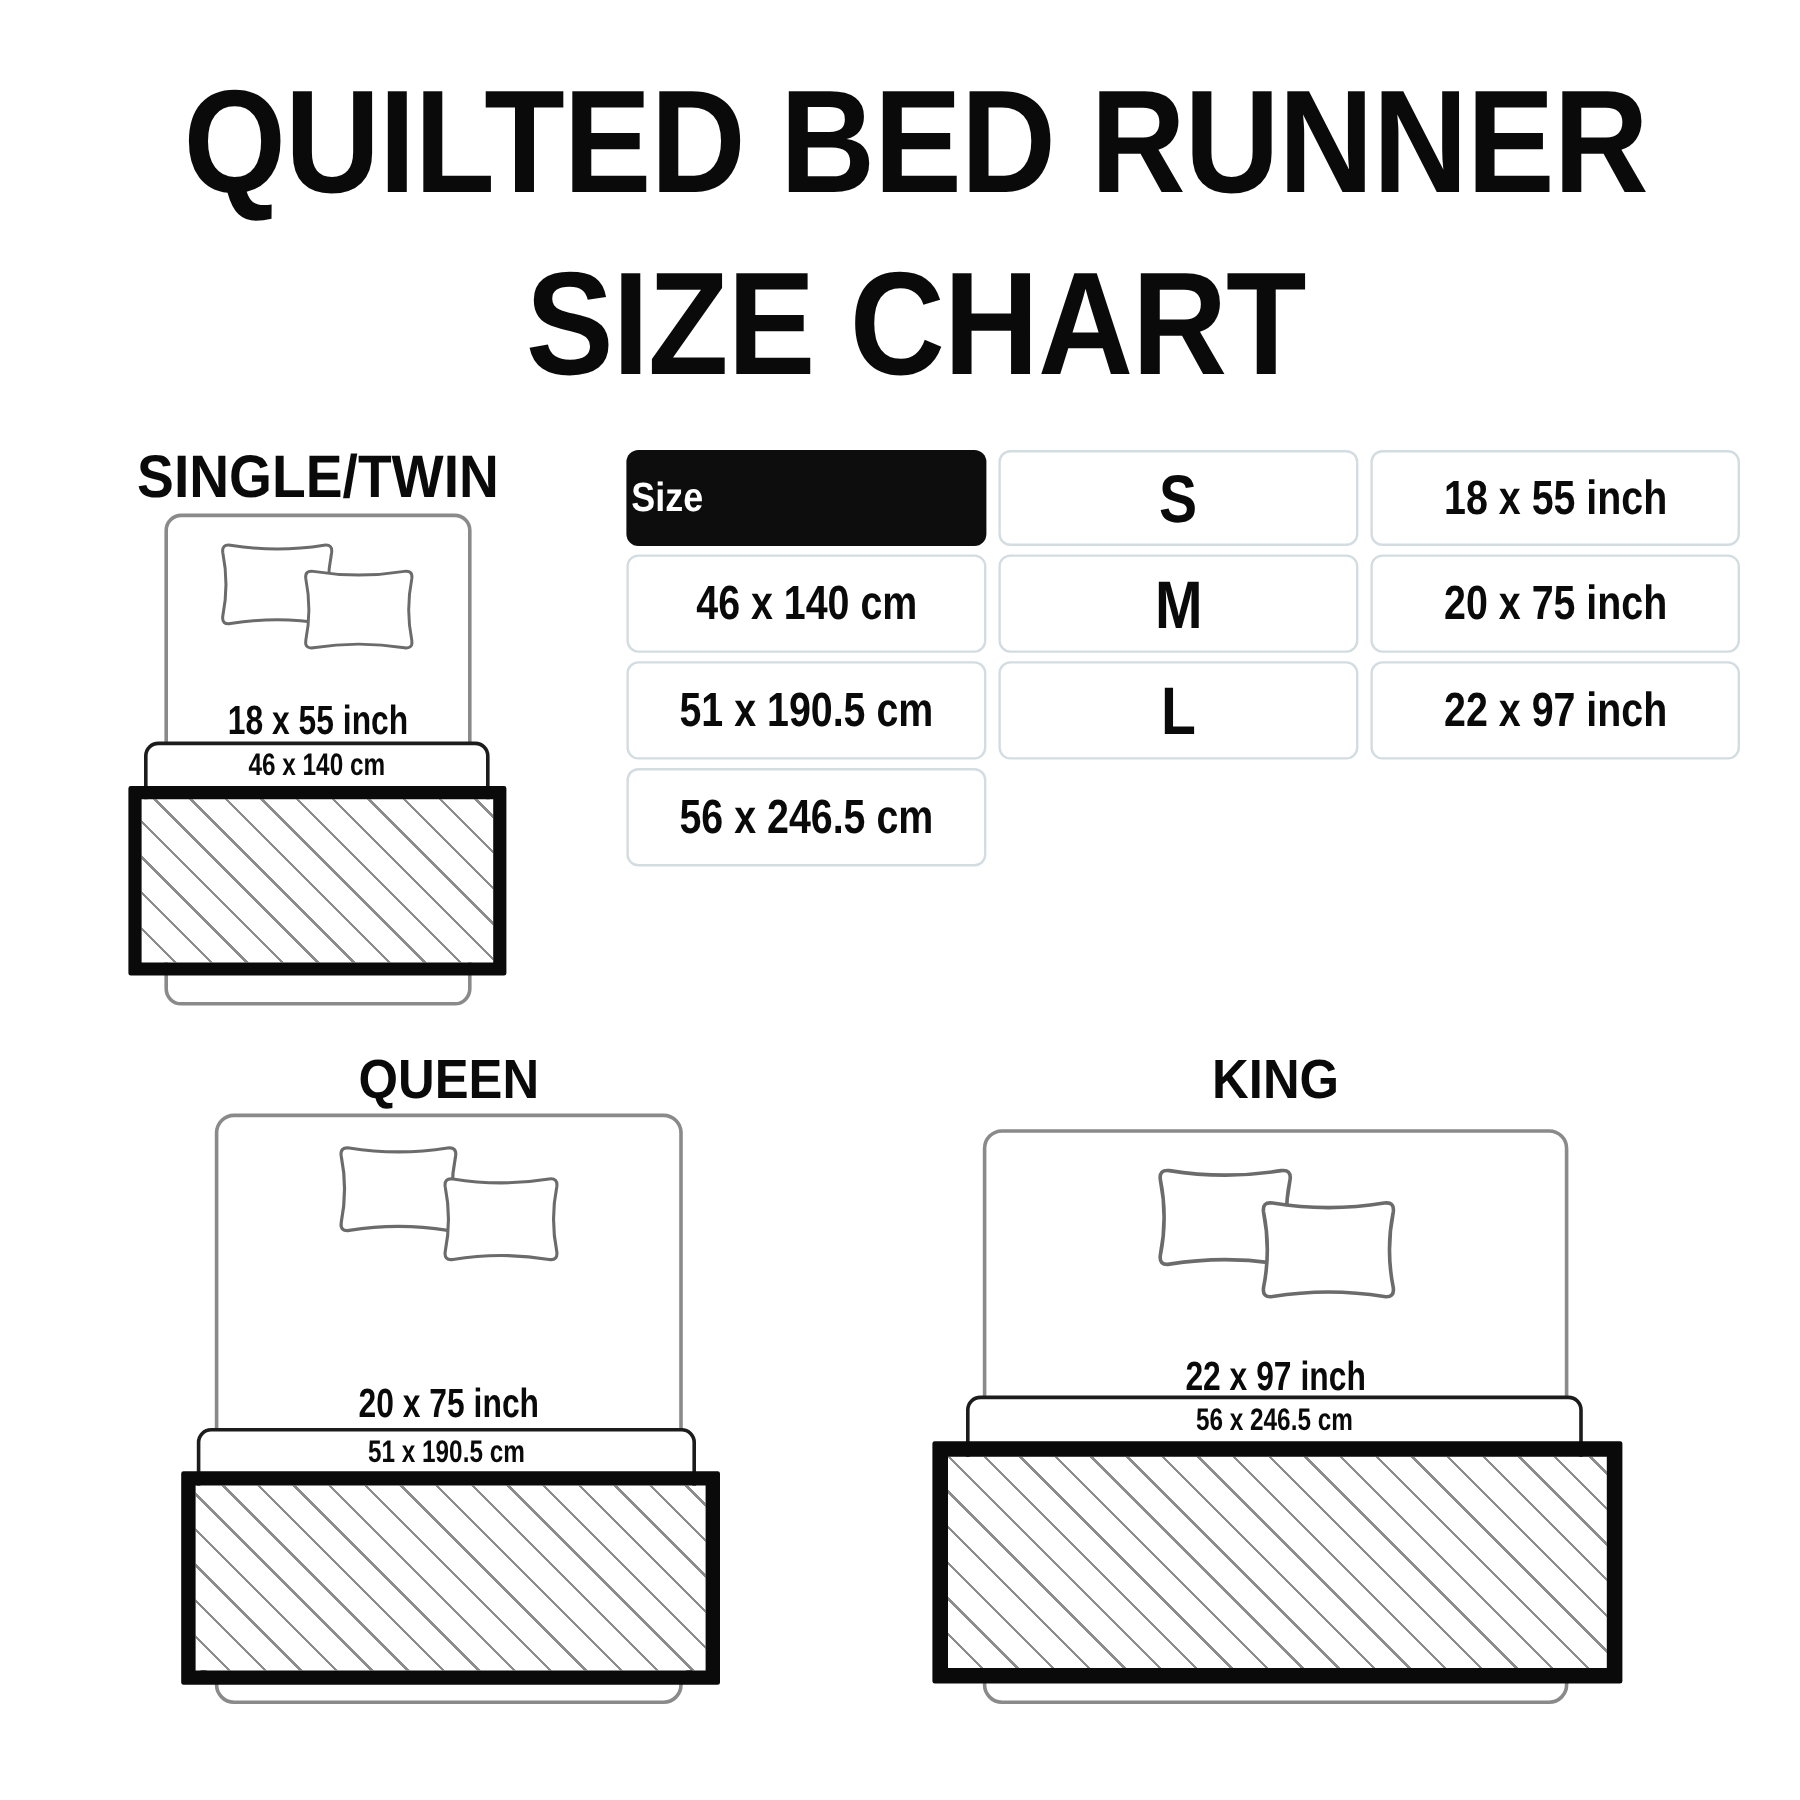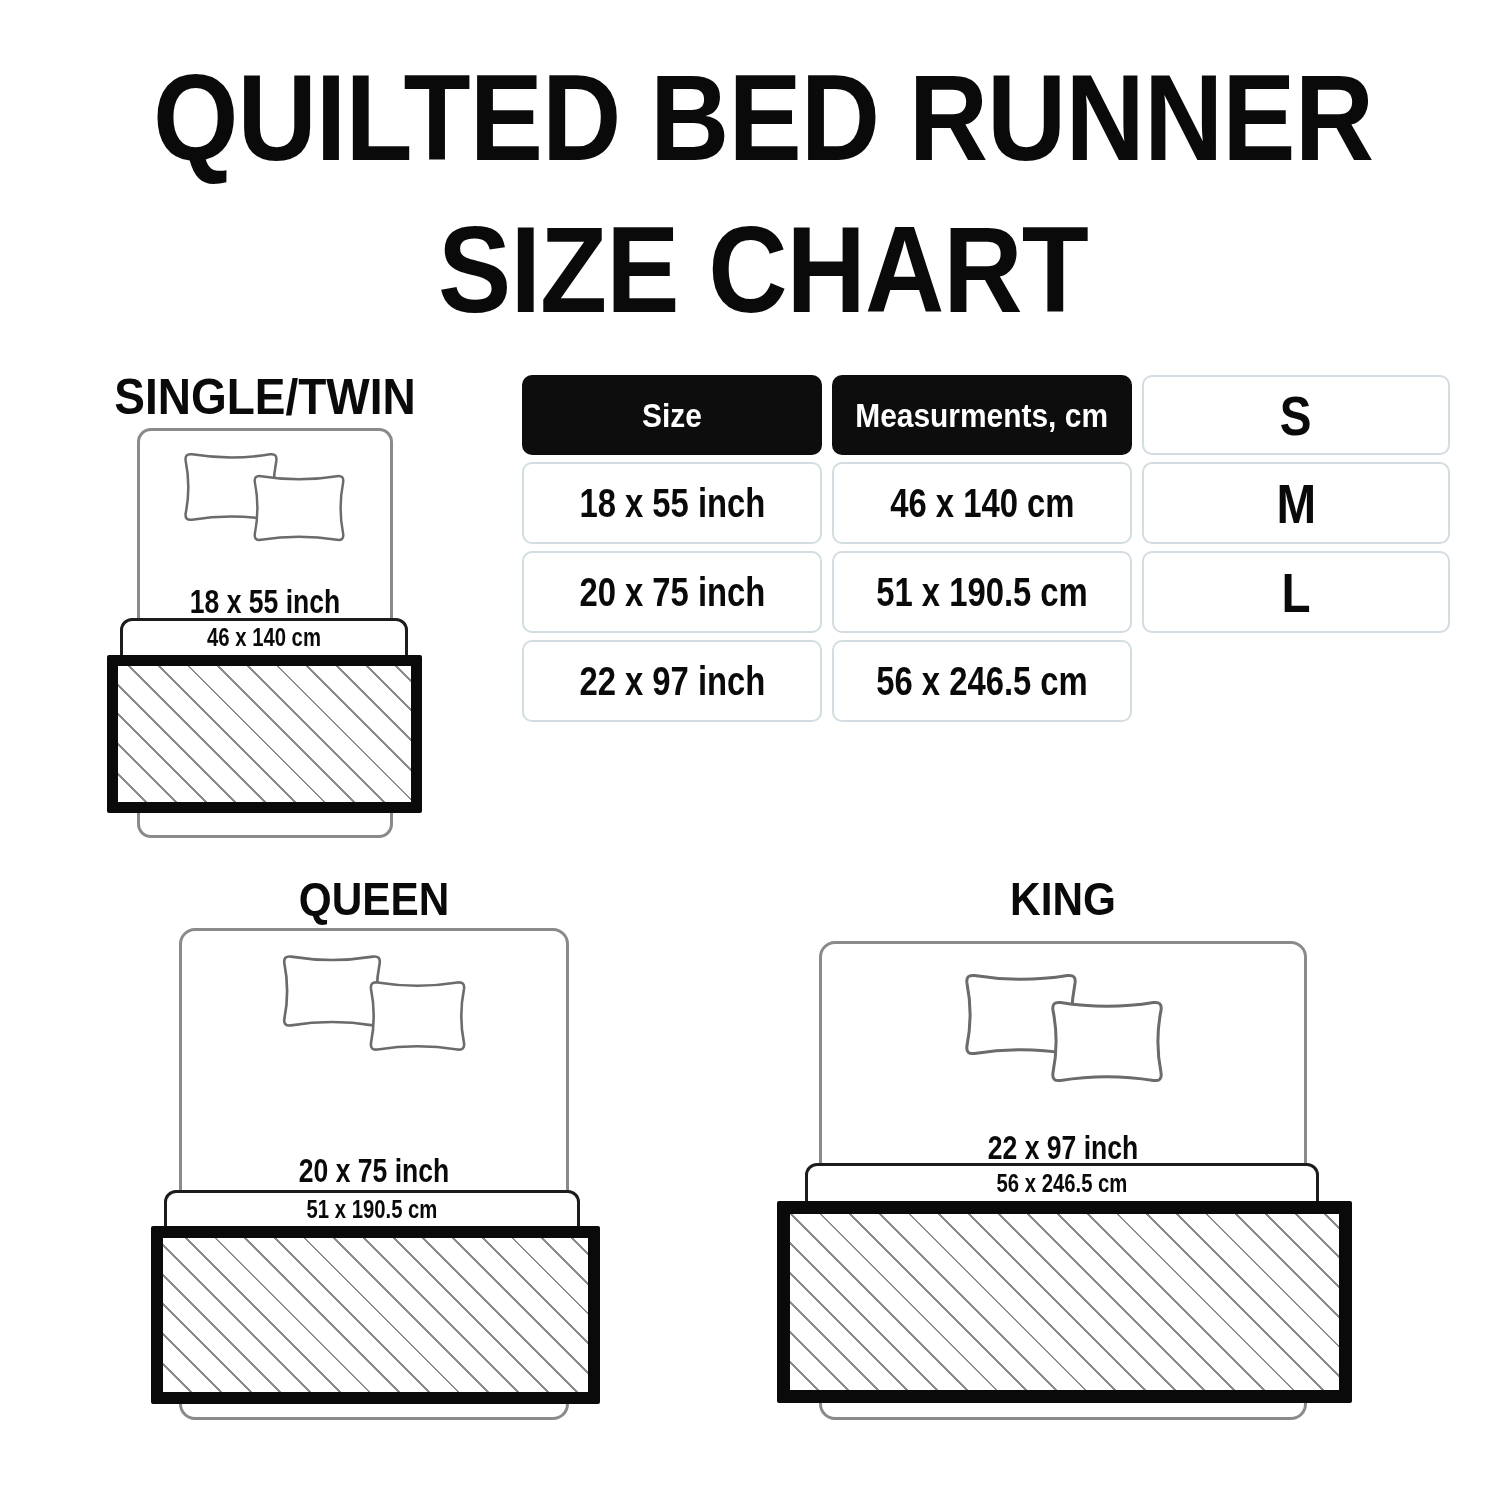--- a/index.html
+++ b/index.html
@@ -35,21 +35,21 @@
     background:repeating-linear-gradient(45deg,#ffffff 0 19px,#8c8c8c 19px 21px);
   }
   
   .size-table{
     position:absolute;left:522px;top:375px;display:grid;
     grid-template-columns:300px 300px 308px;grid-template-rows:80px 82px 82px 82px;
     column-gap:10px;row-gap:7px;z-index:2;
   }
   .th{
     background:#0d0d0d;color:#ffffff;border-radius:10px;
-    display:flex;align-items:center;justify-content:center;
+    display:flex;align-items:center;justify-content:flex-start;
   }
   .th span{font-size:34px;font-weight:bold;transform:scaleX(0.88);white-space:nowrap;}
   .td{
     background:#ffffff;border:2px solid #d3dde1;border-radius:10px;
     display:flex;align-items:center;justify-content:center;
   }
   .td-size span{font-size:56px;font-weight:bold;transform:scaleX(0.85);}
   .td-val  span{font-size:40px;font-weight:bold;transform:scaleX(0.82);white-space:nowrap;}
 </style>
 </head>
@@ -83,23 +83,20 @@
 
   <div class="guide" style="left:120px;top:618px;width:282px;height:164px;"></div>
 
   <div class="dim-cm" style="left:120px;top:622px;width:288px;">46 x 140 cm</div>
 
   <div class="runner" style="left:107px;top:655px;width:293px;height:136px;"></div>
 
   <div class="size-table">
     <div class="th">
       <span>Size</span>
-    </div>
-    <div class="th">
-      <span>Measurments, cm</span>
     </div>
 
     <div class="td td-size">
       <span>S</span>
     </div>
     <div class="td td-val">
       <span>18 x 55 inch</span>
     </div>
     <div class="td td-val">
       <span>46 x 140 cm</span>

